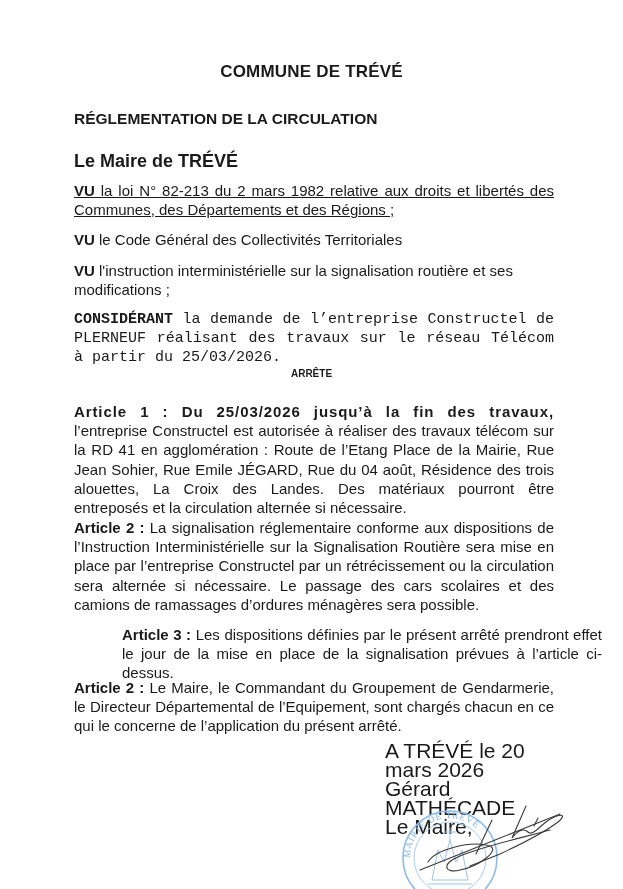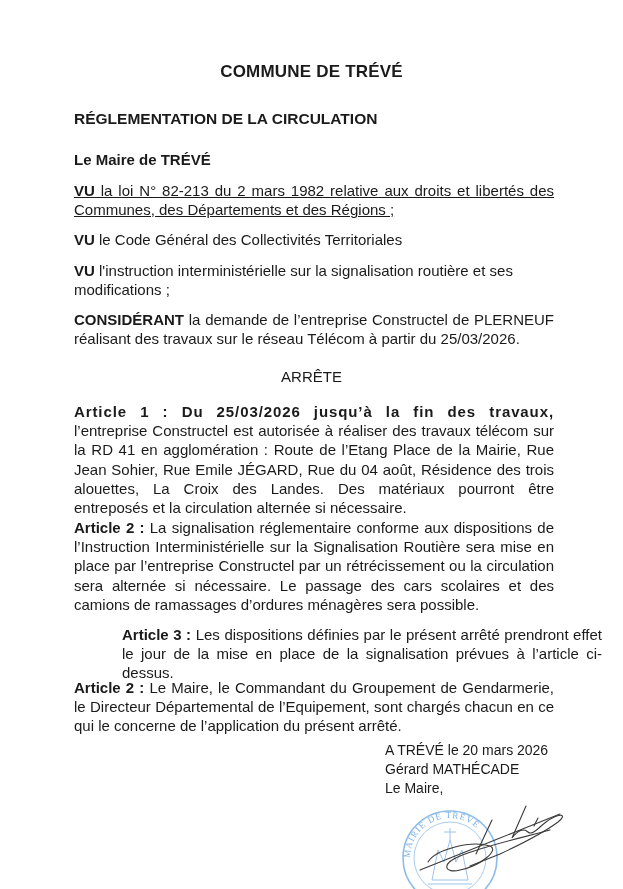--- a/index.html
+++ b/index.html
@@ -2,37 +2,37 @@
 <html><head>
 <meta charset="utf-8">
 <style>
   html, body { margin: 0; padding: 0; background: #ffffff; }
   body { width: 623px; height: 889px; position: relative; overflow: hidden;
          font-family: "Liberation Sans", sans-serif; color: #1a1a1a; }
   .page { position: absolute; left: 0; top: 0; width: 572px; height: 889px; }
   .title { position: absolute; left: 0; width: 623px; top: 62px; text-align: center;
            font-weight: bold; font-size: 17px; letter-spacing: 0.2px; }
   .subtitle { position: absolute; left: 74px; top: 110px; font-weight: bold; font-size: 15.5px; }
-  .maire { position: absolute; left: 74px; top: 151px; font-weight: bold; font-size: 15px; }
+  .maire { position: absolute; left: 74px; top: 151px; font-weight: bold; font-size: 18px; }
   .para { position: absolute; left: 74px; width: 480px; font-size: 15px; line-height: 19.2px;
           text-align: justify; }
   .para b { font-weight: bold; }
   .noj { text-align: left; }
   #p-vu1 { top: 181px; text-decoration: underline; }
   #p-vu2 { top: 230px; }
   #p-vu3 { top: 261px; }
-  #p-cons { top: 310px; }
+  #p-cons { top: 310px; font-family: Liberation Mono, monospace; }
   .arrete { position: absolute; left: 0; width: 623px; top: 368px; text-align: center;
-            font-weight: normal; font-size: 15px; }
+            font-weight: bold; font-size: 10px; }
   #p-a1 { top: 402px; }
   .art1-head { letter-spacing: 0.9px; }
   #p-a2 { top: 518px; }
   #p-a3 { top: 625px; margin-left: 48px; }
   #p-a4 { top: 678px; }
-  .sign { position: absolute; left: 385px; top: 741px; font-size: 14px; line-height: 19px; }
+  .sign { position: absolute; left: 385px; top: 741px; font-size: 21px; line-height: 19px; }
   .stamp { position: absolute; left: 400px; top: 800px; width: 235px; height: 89px; }
 </style>
 </head>
 <body>
 
 <div class="page">
   <div class="title">COMMUNE DE TRÉVÉ</div>
   <div class="subtitle">RÉGLEMENTATION DE LA CIRCULATION</div>
   <div class="maire">Le Maire de TRÉVÉ</div>
 

